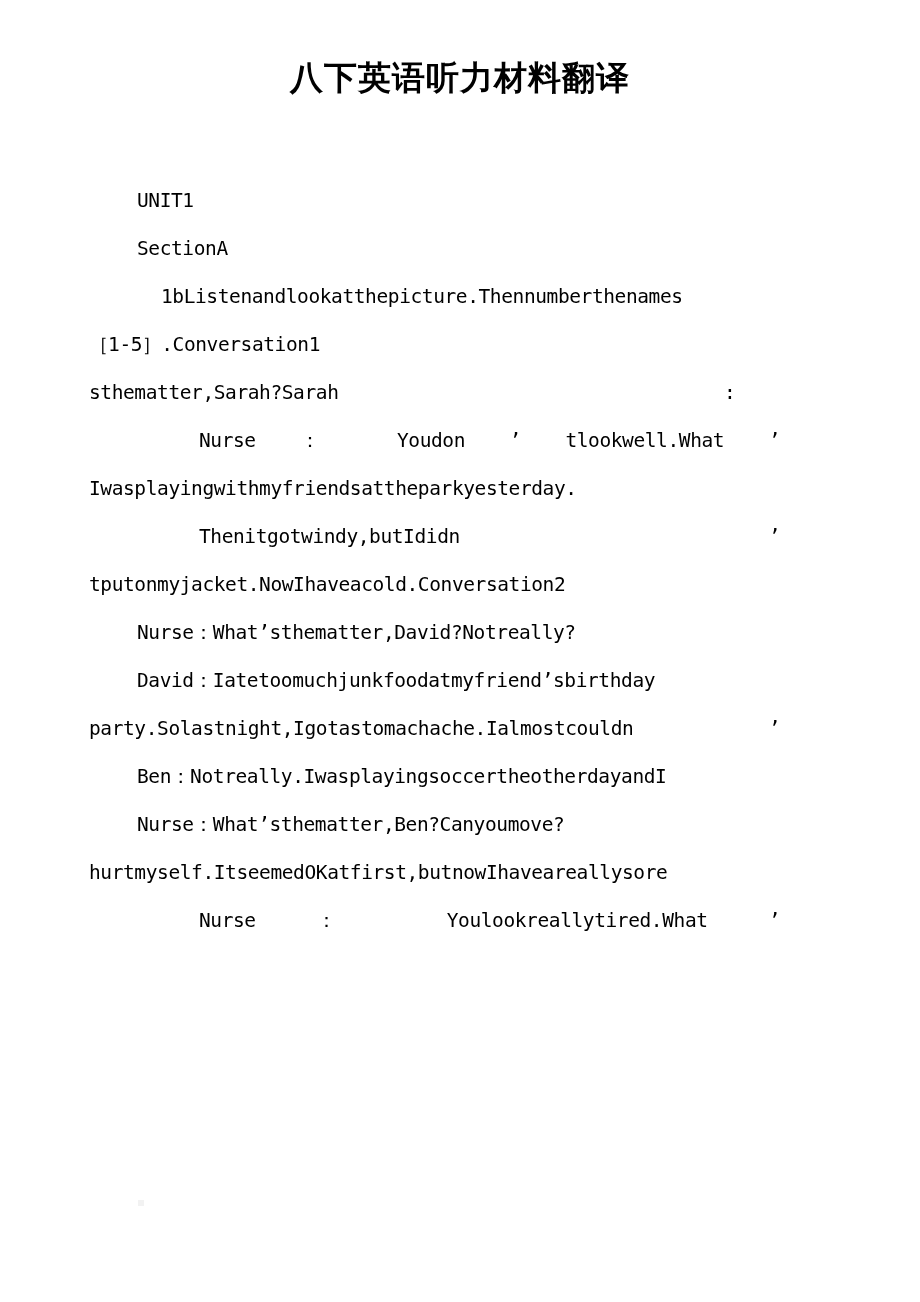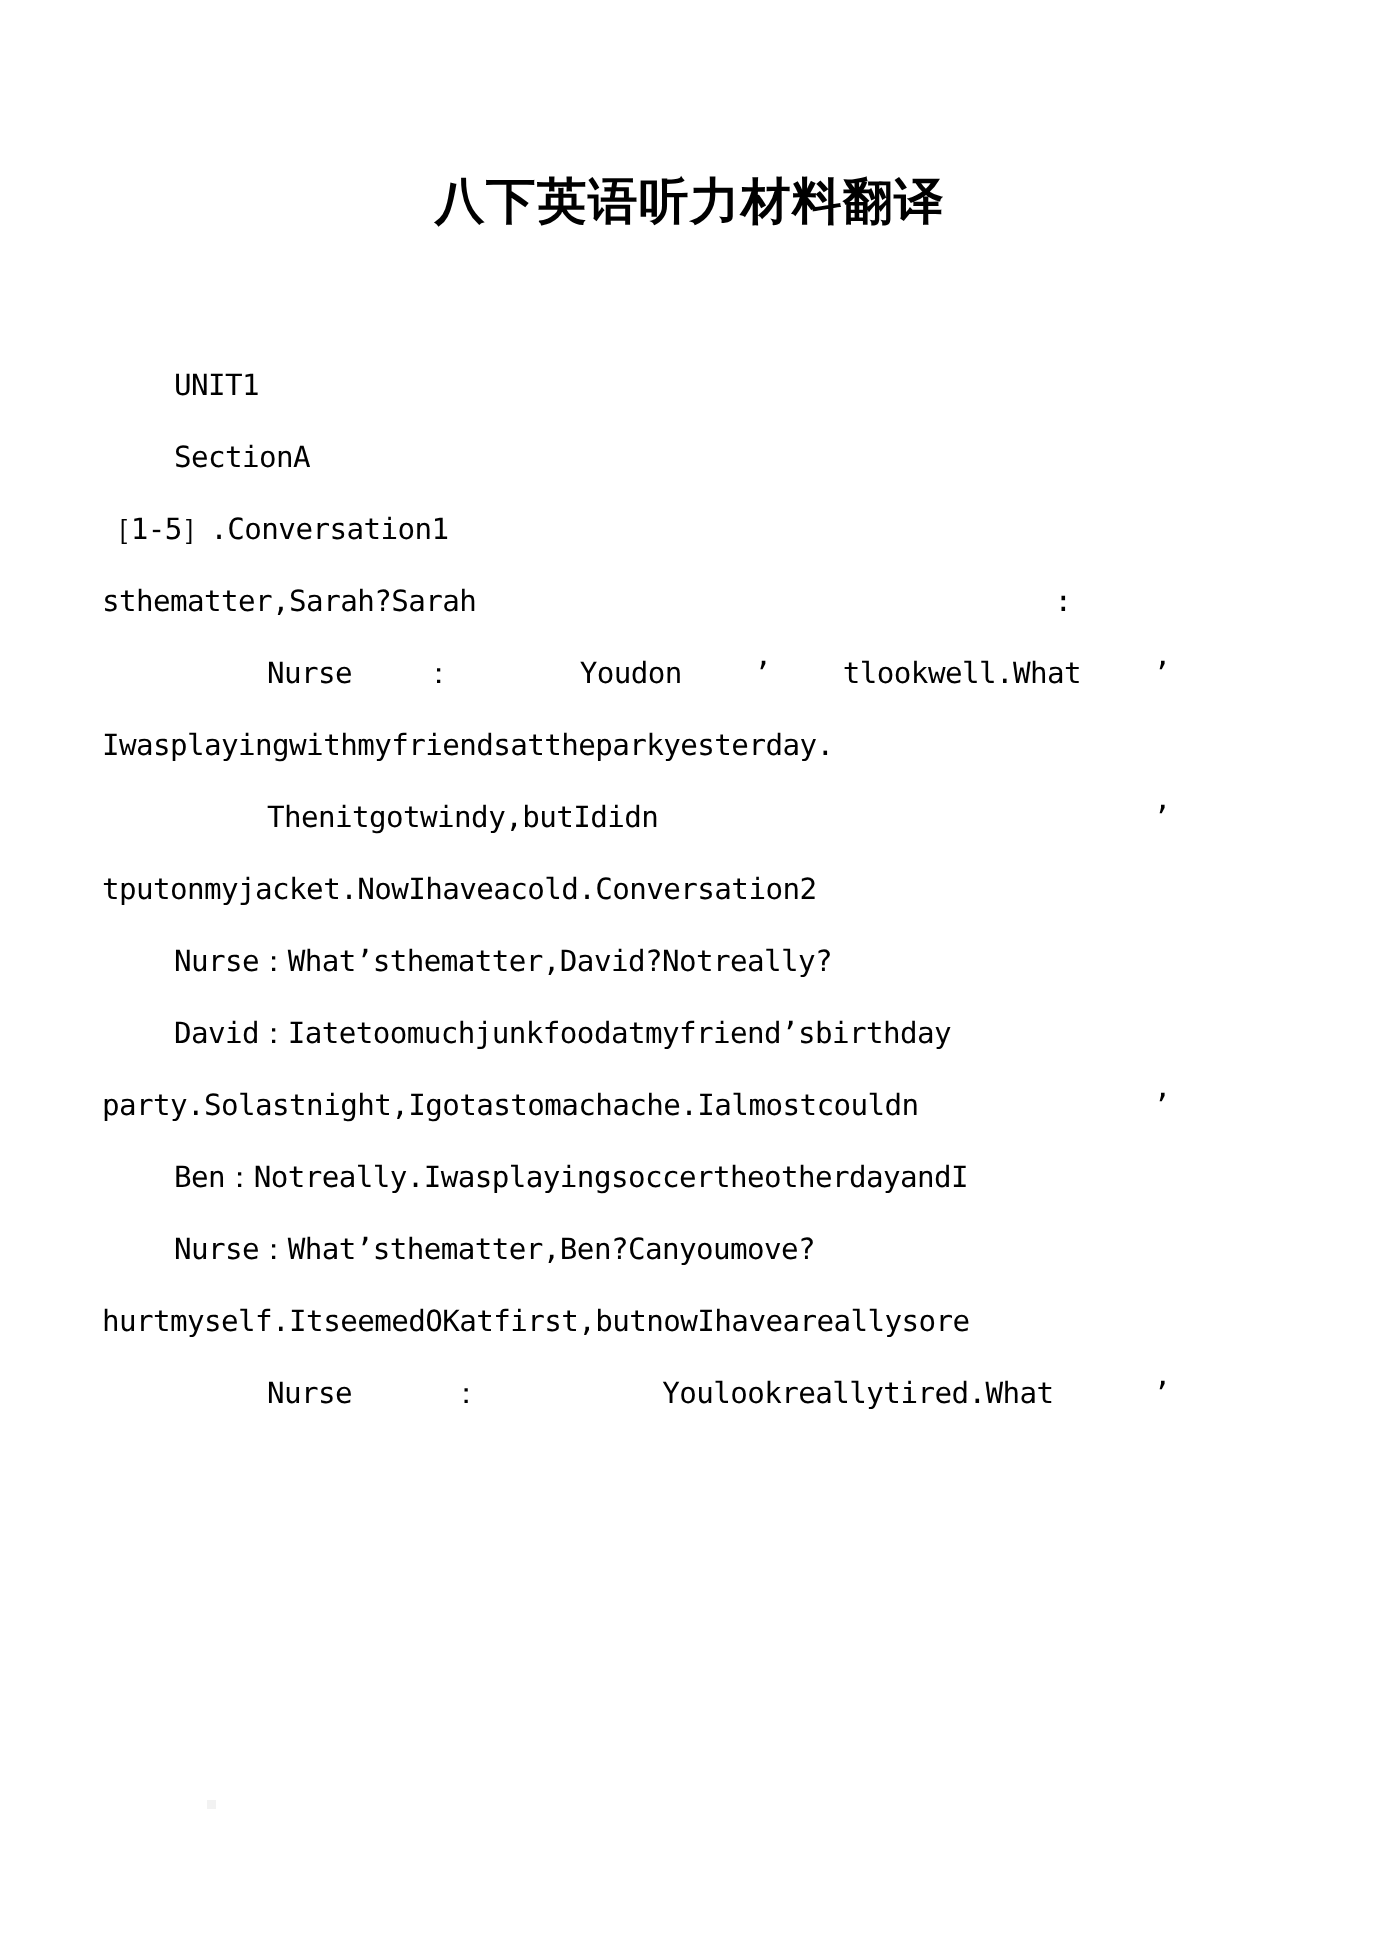--- a/index.html
+++ b/index.html
@@ -22,26 +22,26 @@
     box-sizing: border-box;
     padding: 0;
   }
   .doc-title {
     text-align: center;
     font-family: "Liberation Sans", sans-serif;
     font-weight: bold;
     font-size: 33px;
     letter-spacing: 1px;
     margin: 0;
-    padding-top: 112px;
+    padding-top: 56px;
     color: #000;
   }
   .body-text {
     margin: 0;
-    padding: 0 140px 0 68px;
+    padding: 0 140px 0 89px;
     font-family: "DejaVu Sans Mono", monospace;
     font-size: 19.5px;
     line-height: 48px;
     color: #000;
     letter-spacing: -0.4px;
   }
   .body-text .blk {
     margin: 0;
     white-space: pre-wrap;
     word-break: break-word;
@@ -69,20 +69,21 @@
 </head>
 <body>
 
 <div class="page">
 
   <h1 class="doc-title">八下英语听力材料翻译</h1>
 
   <div class="body-text">
     <p class="blk first-line indent1">UNIT1</p>
     <p class="blk indent1">SectionA</p>
+    <p class="blk indent2">1bListenandlookatthepicture.Thennumberthenames</p>
     <p class="blk">［1-5］.Conversation1</p>
     <p class="blk">sthematter,Sarah?Sarah                                  :</p>
     <p class="blk indent3 nowrap-justify">Nurse ： Youdon ’ tlookwell.What ’</p>
     <p class="blk">Iwasplayingwithmyfriendsattheparkyesterday.</p>
     <p class="blk indent3 nowrap-justify">Thenitgotwindy,butIdidn ’</p>
     <p class="blk">tputonmyjacket.NowIhaveacold.Conversation2</p>
     <p class="blk indent1">Nurse：What’sthematter,David?Notreally?</p>
     <p class="blk indent1">David：Iatetoomuchjunkfoodatmyfriend’sbirthday</p>
     <p class="blk gap-before nowrap-justify">party.Solastnight,Igotastomachache.Ialmostcouldn ’</p>
     <p class="blk indent1">Ben：Notreally.IwasplayingsoccertheotherdayandI</p>

